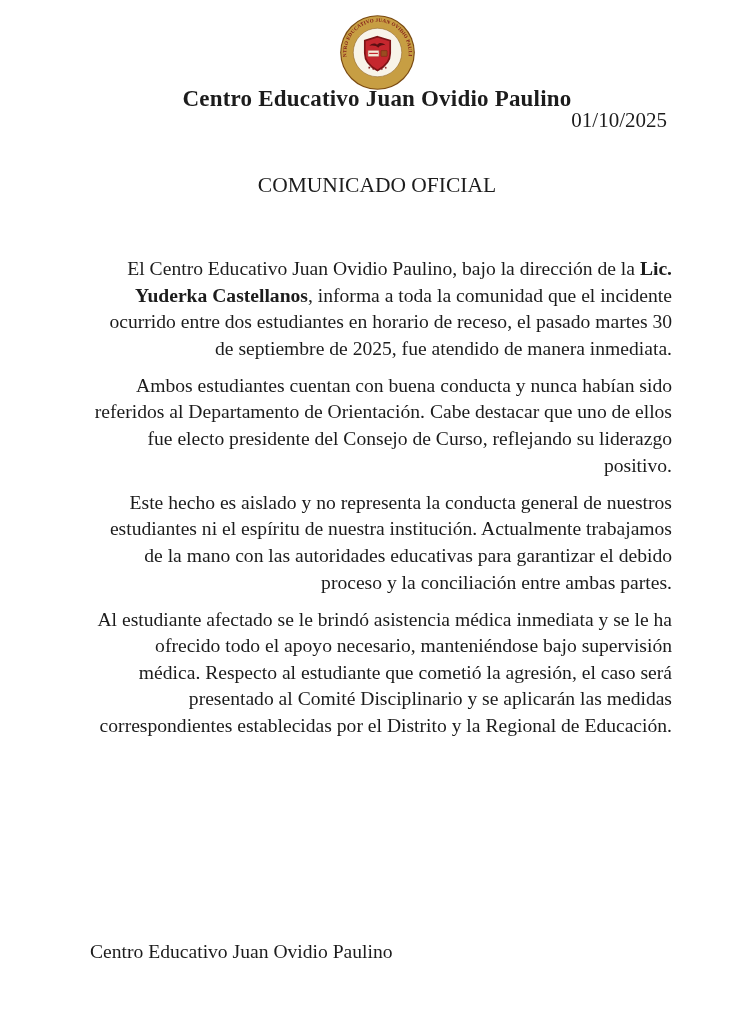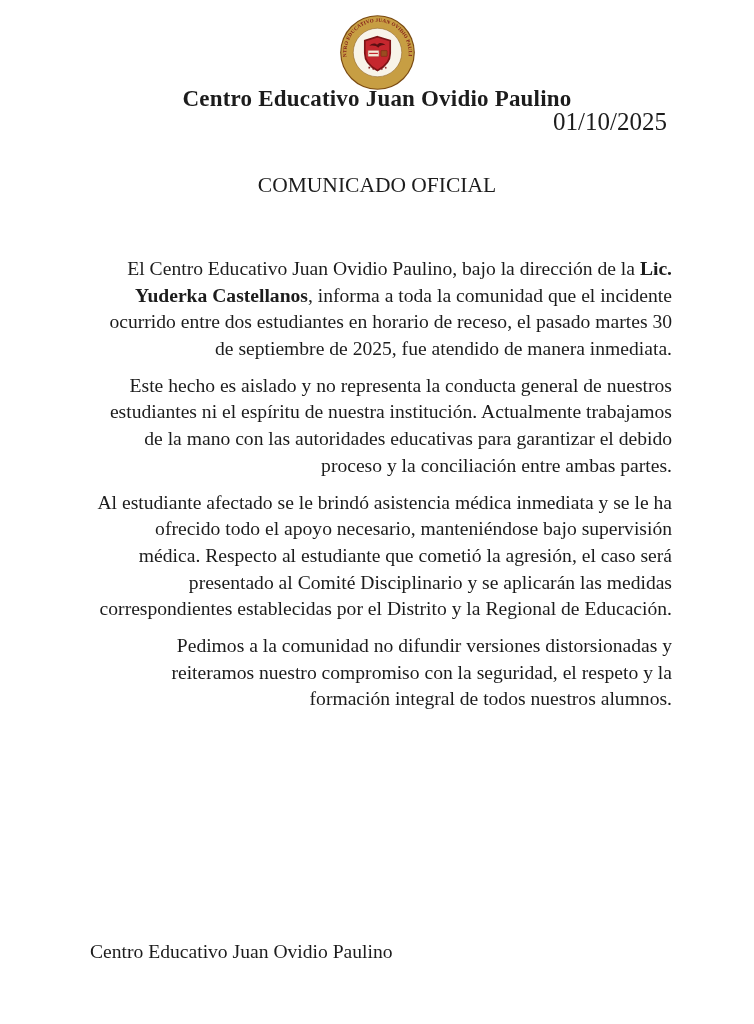--- a/index.html
+++ b/index.html
@@ -31,21 +31,21 @@
     width: 100%;
     text-align: center;
     font-weight: 700;
     font-size: 23px;
     letter-spacing: 0.2px;
   }
   .doc-date {
     position: absolute;
     top: 108px;
     right: 87px;
-    font-size: 25px;
+    font-size: 21px;
   }
   .title-block {
     position: absolute;
     top: 171px;
     left: 0;
     width: 100%;
     text-align: center;
     font-weight: 400;
     font-size: 21.5px;
     line-height: 28px;
@@ -102,20 +102,20 @@
   <div class="school-name">Centro Educativo Juan Ovidio Paulino</div>
 
   <div class="doc-date">01/10/2025</div>
 
   <div class="title-block">
     <div>COMUNICADO OFICIAL</div>
   </div>
 
   <div class="content">
     <p><span>El Centro Educativo Juan Ovidio Paulino, bajo la dirección de la </span><strong>Lic. Yuderka Castellanos</strong><span>, informa a toda la comunidad que el incidente ocurrido entre dos estudiantes en horario de receso, el pasado martes 30 de septiembre de 2025, fue atendido de manera inmediata.</span></p>
+    <p>Ambos estudiantes cuentan con buena conducta y nunca habían sido referidos al Departamento de Orientación. Cabe destacar que uno de ellos fue electo presidente del Consejo de Curso, reflejando su liderazgo positivo.</p>
     <p>Este hecho es aislado y no representa la conducta general de nuestros estudiantes ni el espíritu de nuestra institución. Actualmente trabajamos de la mano con las autoridades educativas para garantizar el debido proceso y la conciliación entre ambas partes.</p>
     <p>Al estudiante afectado se le brindó asistencia médica inmediata y se le ha ofrecido todo el apoyo necesario, manteniéndose bajo supervisión médica. Respecto al estudiante que cometió la agresión, el caso será presentado al Comité Disciplinario y se aplicarán las medidas correspondientes establecidas por el Distrito y la Regional de Educación.</p>
-    <p>Pedimos a la comunidad no difundir versiones distorsionadas y reiteramos nuestro compromiso con la seguridad, el respeto y la formación integral de todos nuestros alumnos.</p>
   </div>
 
   <div class="closing">Centro Educativo Juan Ovidio Paulino</div>
 
 </div>
 
 </body></html>

